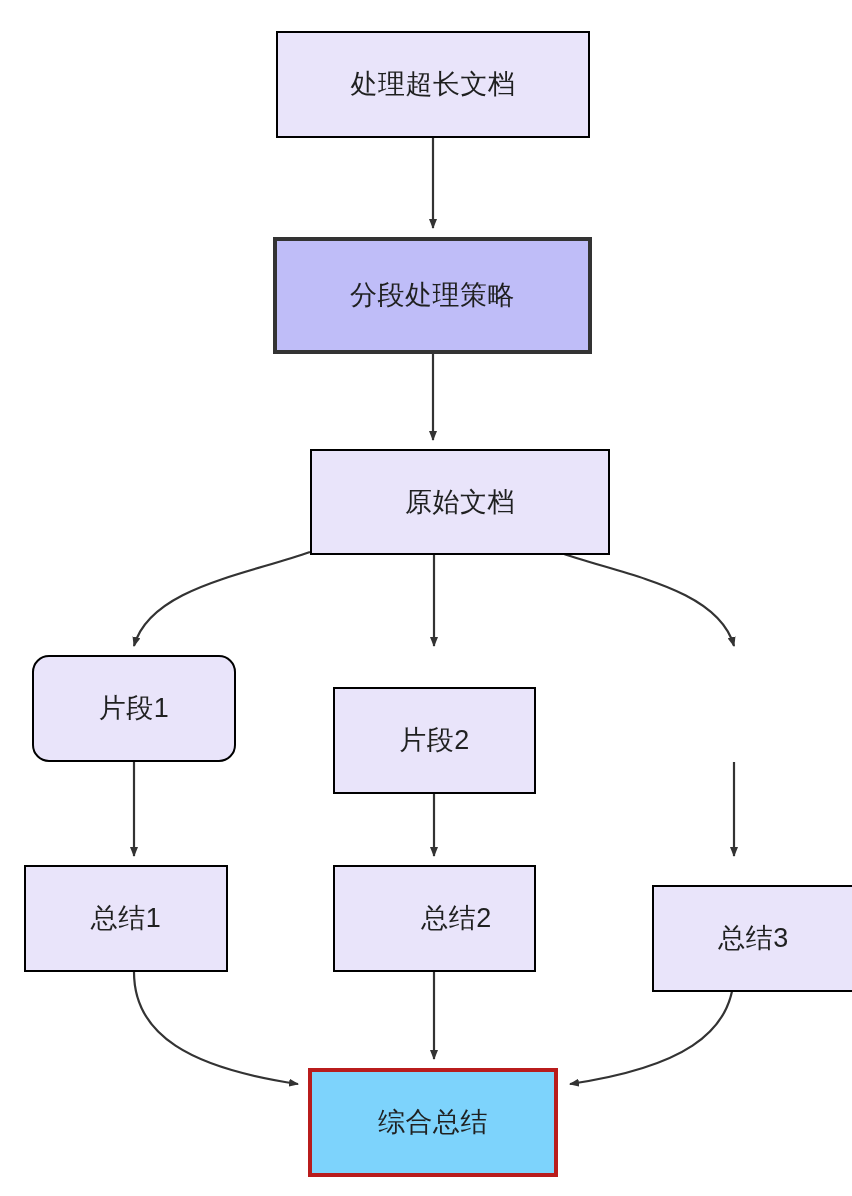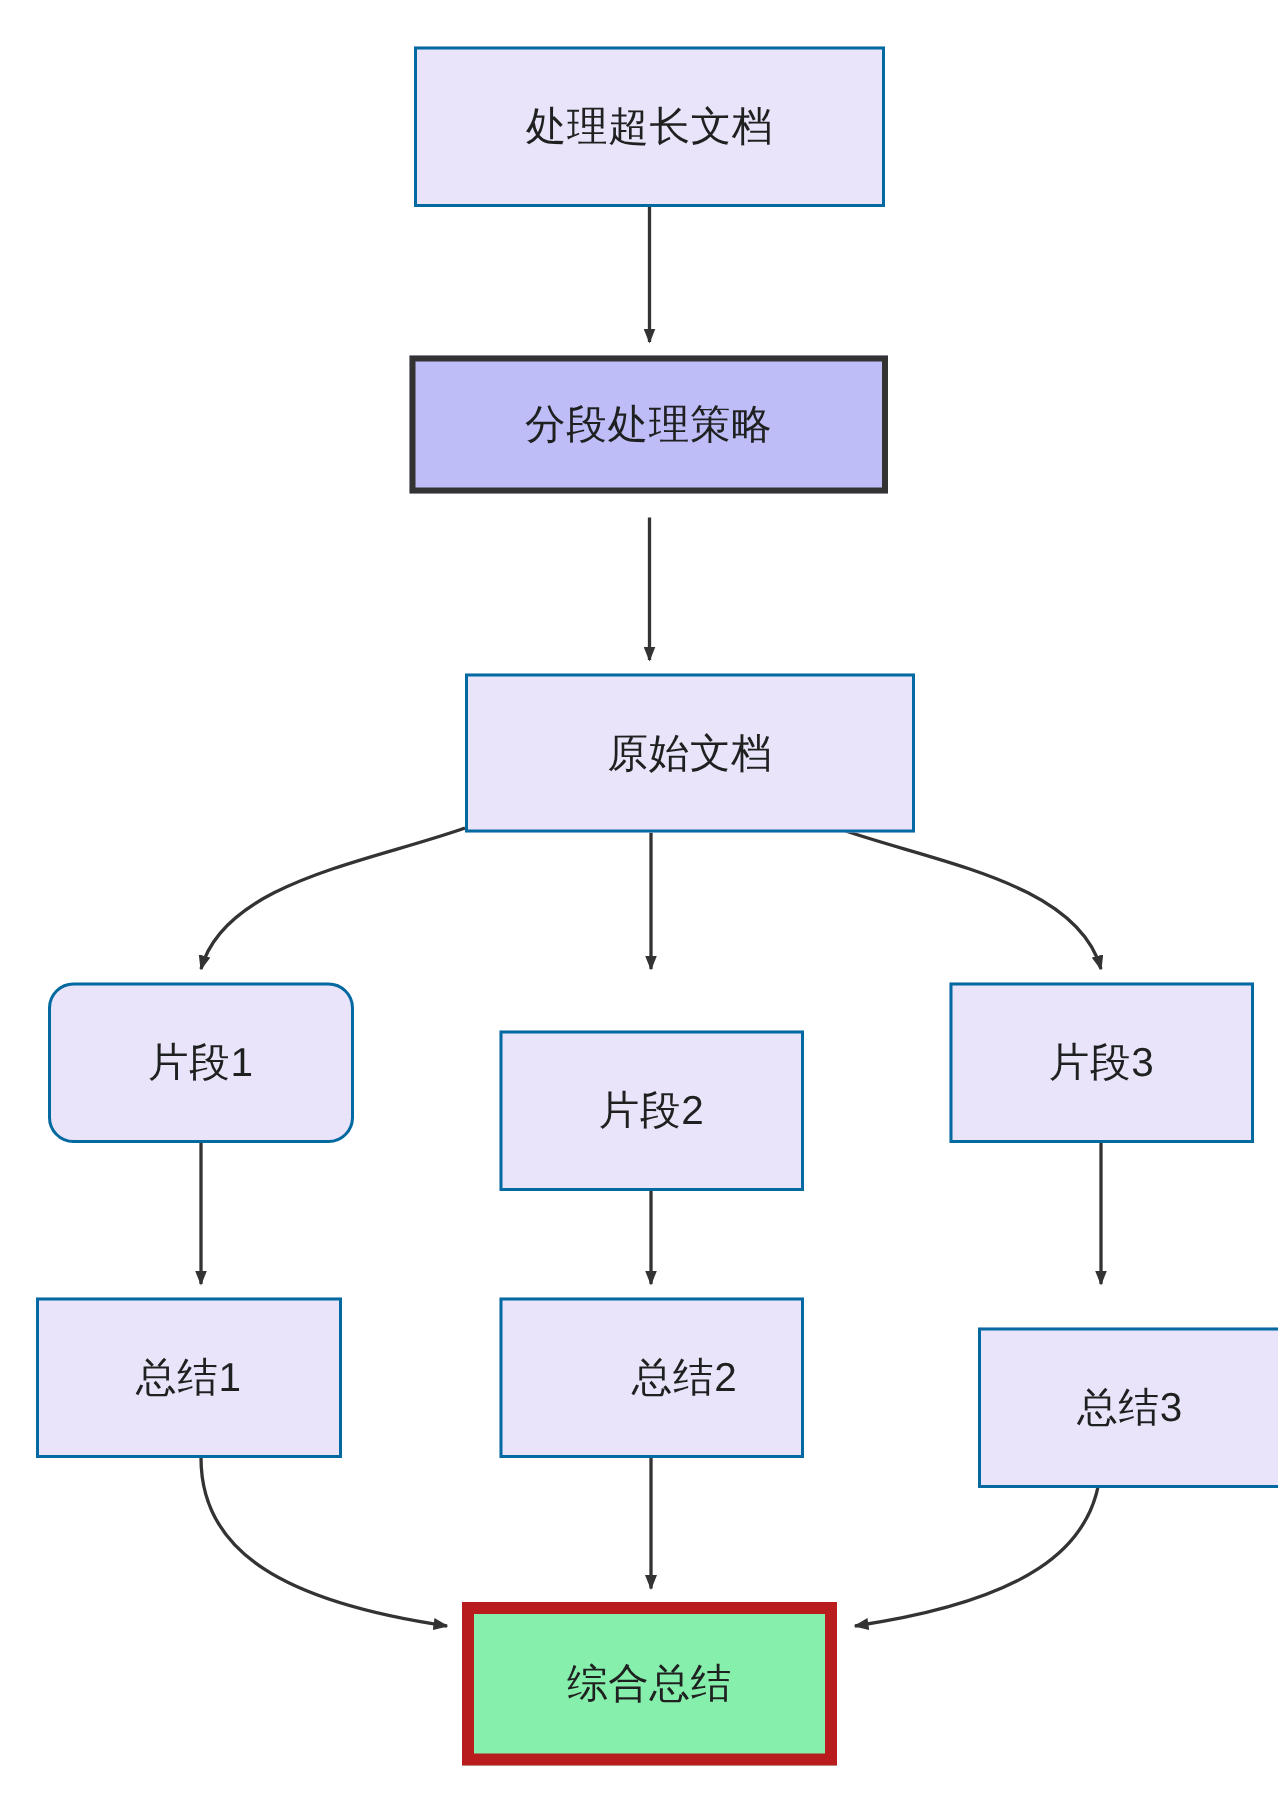--- a/index.html
+++ b/index.html
@@ -37,34 +37,34 @@
   }
   .node-label {
     font-size: 27px;
     line-height: 1.2;
     color: #1f2020;
     letter-spacing: 0.5px;
     white-space: nowrap;
   }
   .node.plain {
     background: #e9e4fa;
-    border: 2px solid #0369a1;
+    border: 2px solid #000000;
   }
   .node.emphasis-purple {
     background: #bfbdf8;
     border: 4px solid #333333;
   }
   .node.emphasis-green {
-    background: #86efac;
-    border: 8px solid #b91c1c;
+    background: #7dd3fc;
+    border: 4px solid #b91c1c;
   }
 
   
   #node-doc-input      { left: 276px; top: 31px;   width: 314px; height: 107px; }
-  #node-chunk-strategy { left: 273px; top: 237px;  width: 319px; height: 92px; }
+  #node-chunk-strategy { left: 273px; top: 237px;  width: 319px; height: 117px; }
   #node-source-doc     { left: 310px; top: 449px;  width: 300px; height: 106px; }
   #node-fragment-1     { left: 32px;  top: 655px;  width: 204px; height: 107px; border-radius: 17px; }
   #node-fragment-2     { left: 333px; top: 655px;  width: 203px; height: 107px; margin-top: 32px; }
   #node-fragment-3     { left: 633px; top: 655px;  width: 203px; height: 107px; }
   #node-summary-1      { left: 24px;  top: 865px;  width: 204px; height: 107px; }
   #node-summary-2      { left: 333px; top: 865px;  width: 203px; height: 107px; padding-left: 44px; }
   #node-summary-3      { left: 652px; top: 865px;  width: 203px; height: 107px; margin-top: 20px; }
   #node-final-summary  { left: 308px; top: 1068px; width: 250px; height: 109px; }
 </style>
 </head>
@@ -113,23 +113,20 @@
   </div>
 
   <div class="node plain" id="node-fragment-1">
     <span class="node-label">片段1</span>
   </div>
 
   <div class="node plain" id="node-fragment-2">
     <span class="node-label">片段2</span>
   </div>
 
-  <div class="node plain" id="node-fragment-3">
-    <span class="node-label">片段3</span>
-  </div>
 
   <div class="node plain" id="node-summary-1">
     <span class="node-label">总结1</span>
   </div>
 
   <div class="node plain" id="node-summary-2">
     <span class="node-label">总结2</span>
   </div>
 
   <div class="node plain" id="node-summary-3">

